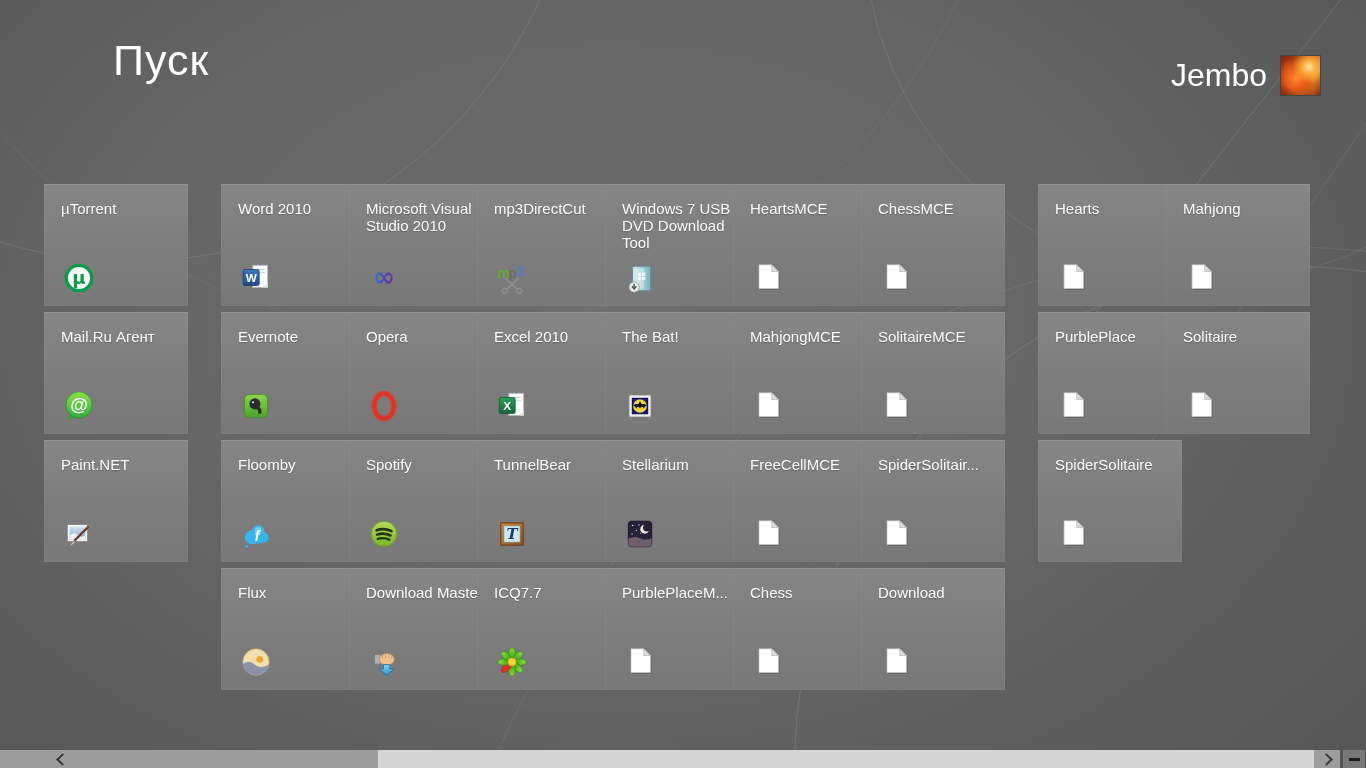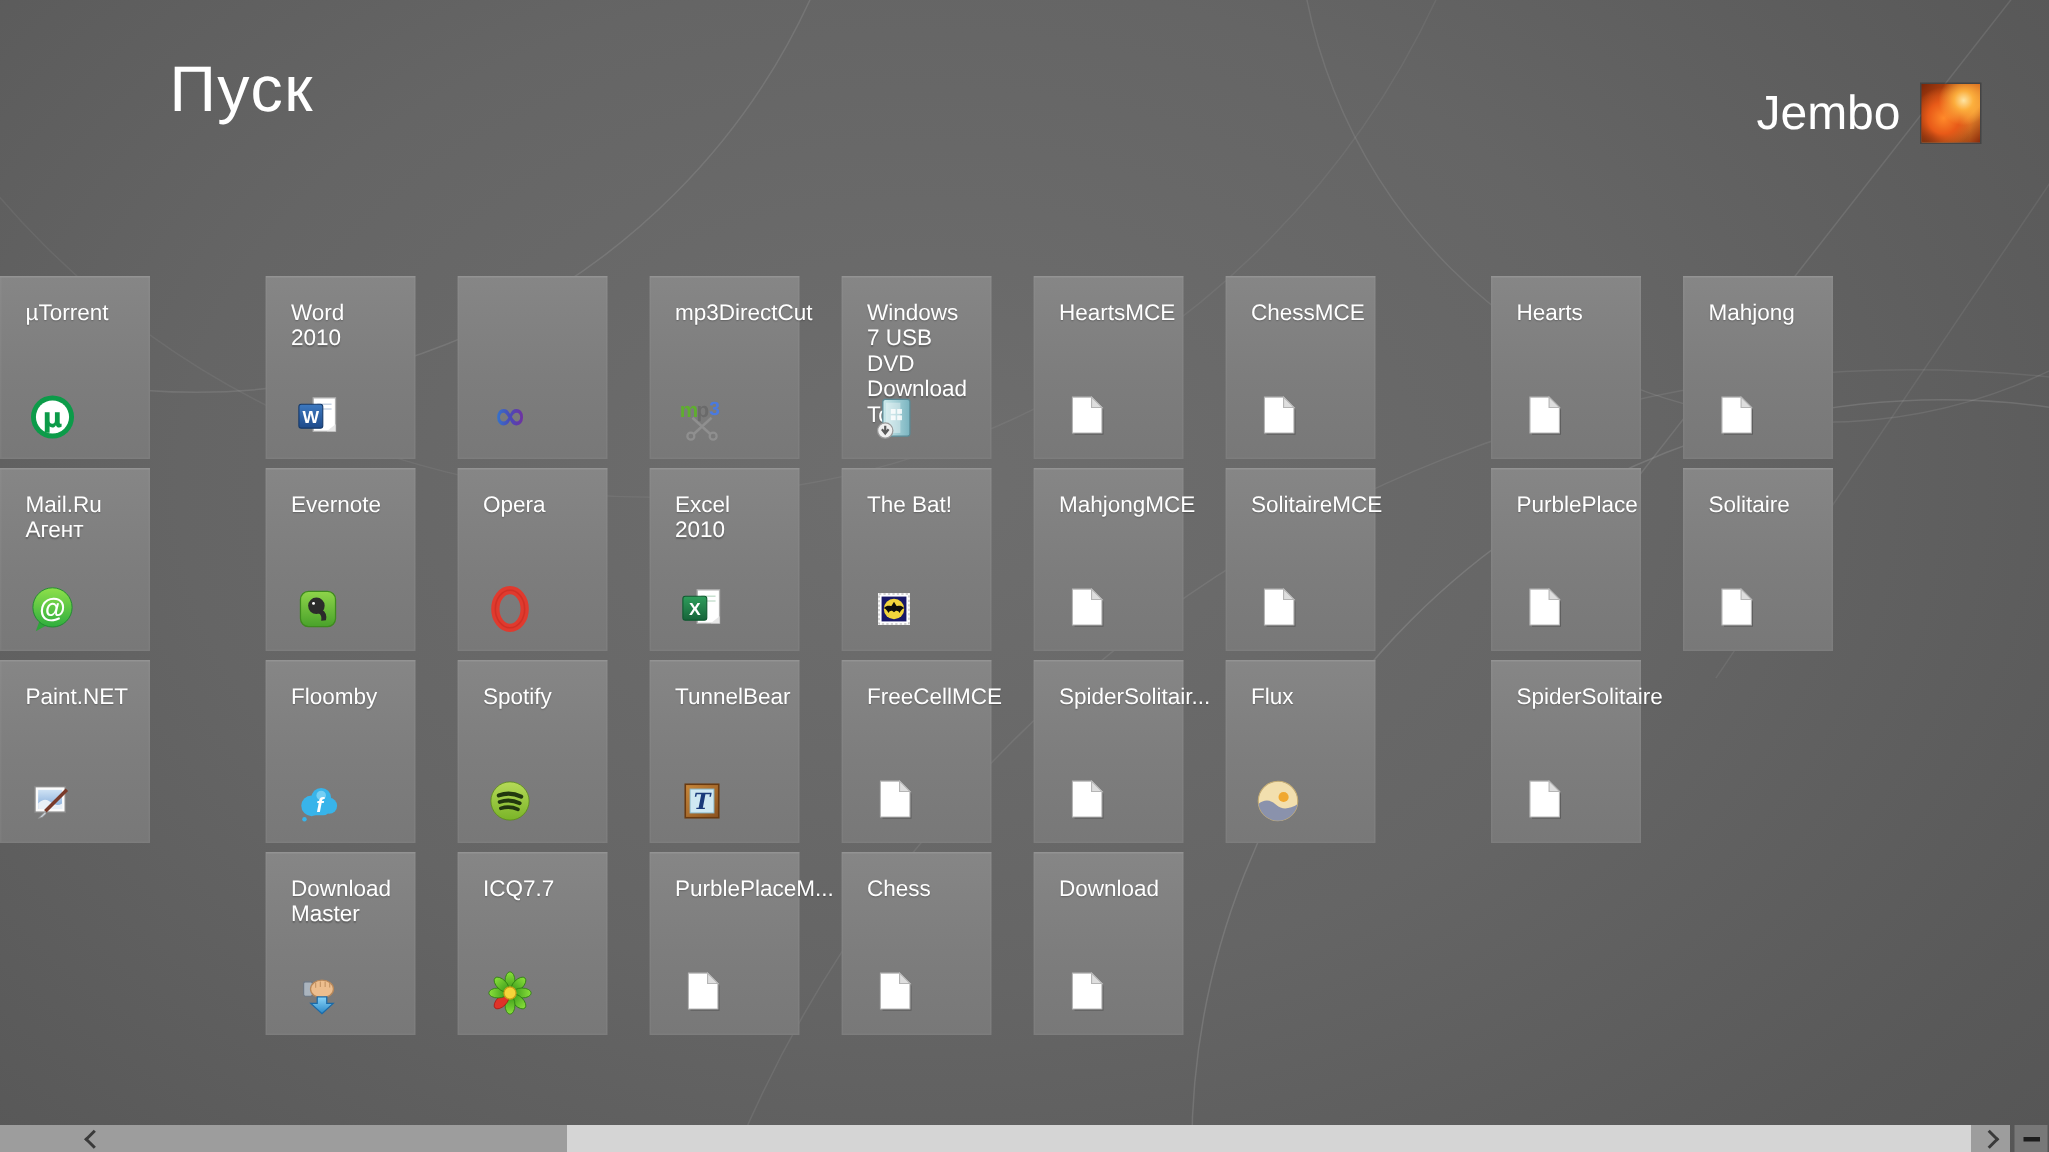--- a/index.html
+++ b/index.html
@@ -30,23 +30,24 @@
       radial-gradient(circle at 72% 28%, rgba(255,235,170,0.95) 0%, rgba(255,182,64,0.9) 16%, rgba(255,182,64,0) 42%),
       radial-gradient(circle at 38% 58%, #ff8a2a 0%, #e85a18 32%, rgba(232,90,24,0) 62%),
       radial-gradient(circle at 20% 85%, #5a1a08 0%, rgba(90,26,8,0) 55%),
       linear-gradient(135deg, #7a260a 0%, #c84e12 38%, #f09030 68%, #8a2a0a 100%);
     box-shadow:0 0 0 1px rgba(0,0,0,0.25);
   }
 
   .tiles{position:absolute;left:0;top:184px;display:flex;gap:55px;}
   .tile-group{display:grid;grid-auto-rows:122px;gap:6px;}
   .tile{
-    position:relative;width:100px;height:122px;cursor:pointer;
+    position:relative;width:144px;height:122px;cursor:pointer;
     background:linear-gradient(180deg,#868686 0%,#7d7d7d 55%,#787878 100%);
     box-shadow:inset 0 1px 0 rgba(255,255,255,0.08), inset 0 0 0 1px rgba(255,255,255,0.04);
+    margin-left:44px;
   }
   .tile-label{
     position:absolute;left:17px;top:16px;right:10px;
     font-size:15px;line-height:17px;color:#ffffff;font-weight:400;
     text-shadow:0 1px 1px rgba(0,0,0,0.25);
   }
   .tile-icon{position:absolute;left:18px;bottom:11px;width:34px;height:34px;}
   .tile-icon svg{width:34px;height:34px;display:block;}
 
   .scrollbar{
@@ -143,20 +144,21 @@
     <rect x="13" y="4" width="14" height="21" fill="#ffffff" stroke="#b0b0b0" stroke-width="0.8"></rect>
     <path d="M21.5 25 l5.5 -4.5 V25 Z" fill="#e6e6e6"></path>
     <line x1="15.5" y1="8" x2="24.5" y2="8" stroke="#c8d4e4" stroke-width="1"></line>
     <line x1="15.5" y1="11" x2="24.5" y2="11" stroke="#c8d4e4" stroke-width="1"></line>
     <rect x="4" y="8" width="15" height="15" rx="1.5" fill="url(#g-wd)" stroke="#163a6a" stroke-width="0.7"></rect>
     <text x="11.5" y="19.5" font-size="11" font-weight="bold" fill="#ffffff" text-anchor="middle">W</text>
   </svg>
           </span>
         </div>
         <div class="tile">
+          <span class="tile-label">Microsoft Visual Studio 2010</span>
           <span class="tile-icon">
             <svg viewBox="0 0 32 32">
     <defs>
                 <linearGradient id="g-vs" x1="0" y1="0" x2="1" y2="0">
       <stop offset="0" stop-color="#2f7fd0"></stop>
                   <stop offset="0.5" stop-color="#4a4ab8"></stop>
                   <stop offset="1" stop-color="#7a2a9a"></stop>
                 </linearGradient>
               </defs>
     <text x="16" y="23.5" font-size="25" font-weight="bold" fill="url(#g-vs)" text-anchor="middle" font-family="DejaVu Sans,sans-serif">∞</text>
@@ -336,20 +338,38 @@
             <svg viewBox="0 0 32 32">
     <defs>
                 <linearGradient id="g-tb" x1="0" y1="0" x2="1" y2="1">
       <stop offset="0" stop-color="#c8883a"></stop>
                   <stop offset="1" stop-color="#8a5220"></stop>
                 </linearGradient>
               </defs>
     <rect x="5.5" y="5.5" width="21" height="21" fill="url(#g-tb)" stroke="#6a3a10" stroke-width="1"></rect>
     <rect x="8.5" y="8.5" width="15" height="15" fill="#cfe8f2" stroke="#88b8cc" stroke-width="0.6"></rect>
     <text x="16" y="21" font-size="14" font-weight="bold" font-style="italic" font-family="DejaVu Serif,serif" fill="#1a3a7a" text-anchor="middle">T</text>
+  </svg>
+          </span>
+        </div>
+        <div class="tile">
+          <span class="tile-label">Stellarium</span>
+          <span class="tile-icon">
+            <svg viewBox="0 0 32 32">
+    <rect x="5" y="4" width="22" height="24" rx="3" fill="#262038" stroke="#141020" stroke-width="0.8"></rect>
+    <path d="M5 20.5 q5.5 -3 11 -0.5 q5.5 2.5 11 0 V25 a3 3 0 0 1 -3 3 H8 a3 3 0 0 1 -3 -3 Z" fill="#6e5e6a"></path>
+    <circle cx="20.5" cy="11.5" r="4.2" fill="#f2ecd8"></circle>
+    <circle cx="22.4" cy="10.1" r="3.6" fill="#262038"></circle>
+    <g fill="#ffffff" opacity="0.9">
+      <circle cx="9" cy="8" r="0.7"></circle>
+                <circle cx="12.5" cy="12.5" r="0.6"></circle>
+      <circle cx="8.5" cy="16" r="0.6"></circle>
+                <circle cx="15" cy="7.5" r="0.6"></circle>
+                <circle cx="16.5" cy="15" r="0.5"></circle>
+    </g>
   </svg>
           </span>
         </div>
         <div class="tile">
           <span class="tile-label">FreeCellMCE</span>
           <span class="tile-icon">
             <svg viewBox="0 0 32 32">
     <path d="M8.8 4.8 h11.6 l6.6 6.6 v15.8 H8.8 Z" fill="rgba(0,0,0,0.22)"></path>
     <path d="M7.5 3.5 h12 l6.5 6.5 v16 H7.5 Z" fill="#ffffff" stroke="#b5b5b5" stroke-width="0.7"></path>
     <path d="M19.5 3.5 l6.5 6.5 h-6.5 Z" fill="#dedede" stroke="#b5b5b5" stroke-width="0.7"></path>

